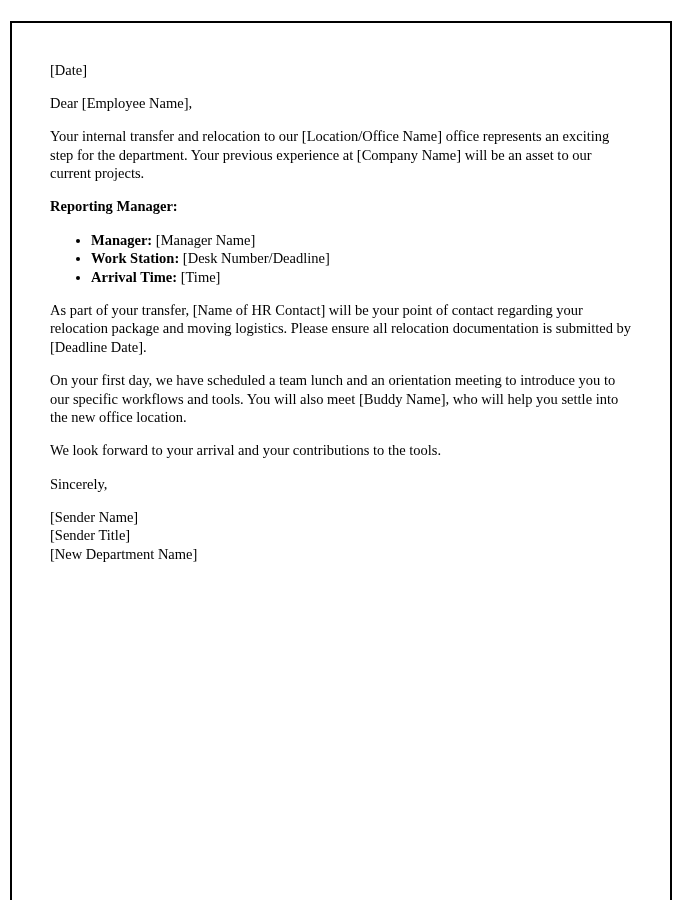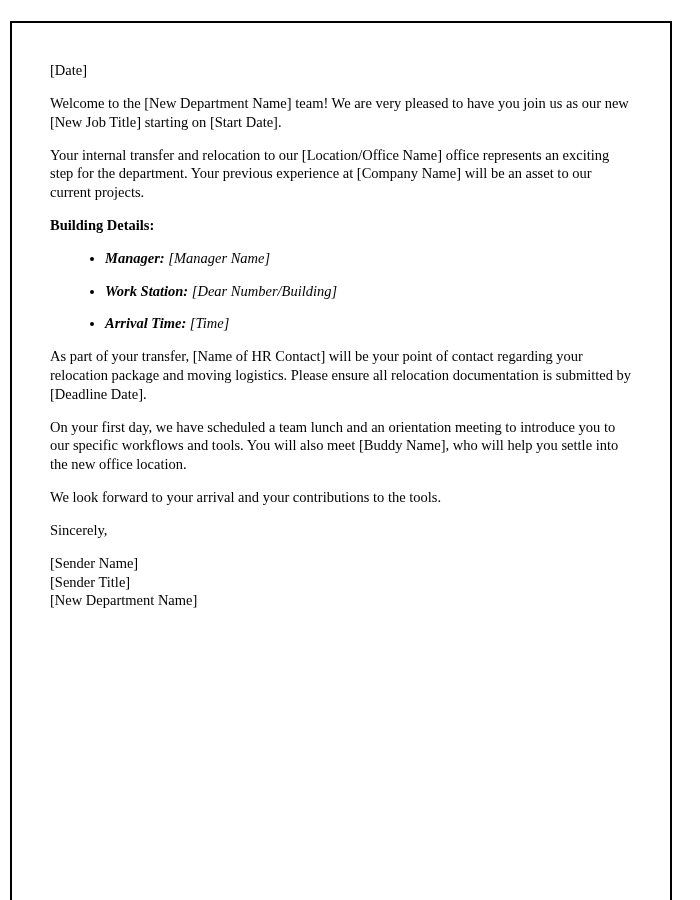--- a/index.html
+++ b/index.html
@@ -26,46 +26,46 @@
     line-height: 18.6px;
     color: #000000;
   }
   .para { margin-bottom: 14.5px; }
   .bold { font-weight: bold; }
   .block { display: block; }
   ul.report-list {
     margin: 0 0 14.5px 0;
     padding-left: 41px;
   }
-  ul.report-list li { margin: 14px; font-style: italic; }
+  ul.report-list li { margin: 0; }
 </style>
 </head>
 <body>
 
 <div class="letter-frame">
   <div class="letter-body">
 
     <p class="para">[Date]</p>
 
     <p class="para">
     </p>
 
+    <p class="para">Dear [Employee Name],</p>
 
-    <p class="para">Welcome to the [New Department Name] team! We are very pleased to have you join us as our new [New Job Title] starting on [Start Date].</p>
 
     <p class="para">Your internal transfer and relocation to our [Location/Office Name] office represents an exciting step for the department. Your previous experience at [Company Name] will be an asset to our current projects.</p>
 
-    <p class="para bold">Building Details:</p>
+    <p class="para bold">Reporting Manager:</p>
 
     <ul class="report-list">
       <li>
         <span class="bold">Manager:</span><span> [Manager Name]</span>
       </li>
       <li>
-        <span class="bold">Work Station:</span><span> [Dear Number/Building]</span>
+        <span class="bold">Work Station:</span><span> [Desk Number/Deadline]</span>
       </li>
       <li>
         <span class="bold">Arrival Time:</span><span> [Time]</span>
       </li>
     </ul>
 
     <p class="para">
       <span>As part of your transfer, [Name of HR Contact] will be your point of contact regarding your relocation package and moving logistics. Please ensure all relocation documentation is submitted by [Deadline Date].</span>
     </p>
 

